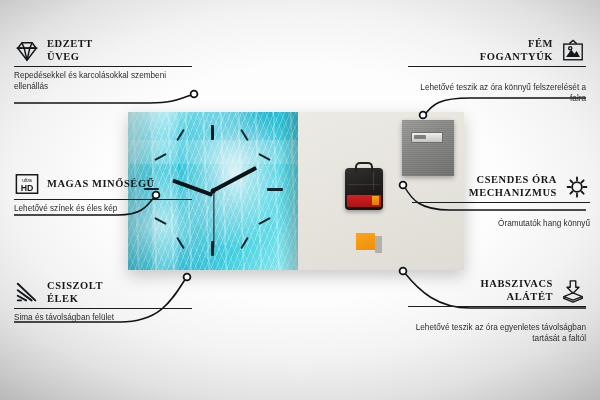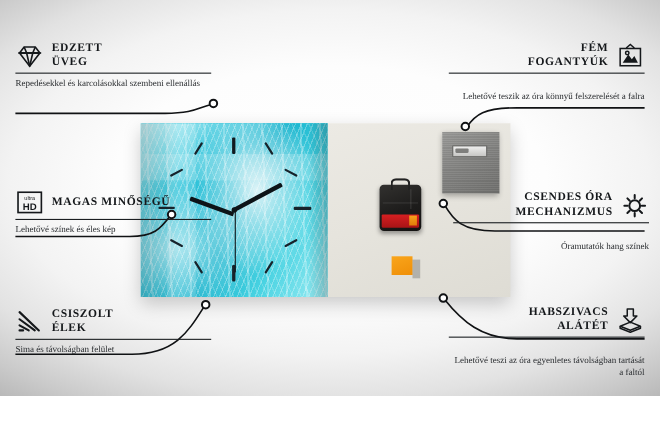--- a/index.html
+++ b/index.html
@@ -2,21 +2,21 @@
 <html><head>
 <meta charset="utf-8">
 <style>
   html,body{margin:0;padding:0;}
   body{
     width:600px;height:400px;overflow:hidden;
     font-family:"Liberation Serif", serif;
     background:#ffffff;
   }
   #stage{
-    position:relative;width:600px;height:360px;
+    position:relative;width:600px;height:400px;
     background:
       radial-gradient(ellipse 78% 70% at 50% 46%, #ffffff 0%, #fdfdfd 42%, #f3f3f3 62%, #e2e2e2 78%, #c9c9c9 92%, #b9b9b9 100%);
   }
 
   
   #product{
     position:absolute;left:128px;top:112px;width:336px;height:158px;
     display:flex;
     box-shadow:0 6px 16px rgba(0,0,0,0.22);
   }
@@ -118,21 +118,21 @@
   .callout .head{display:flex;align-items:center;gap:7px;}
   .callout.right .head{justify-content:flex-end;}
   .callout .titles{
     font-family:"Liberation Serif", serif;
     font-size:10.5px;line-height:12.5px;font-weight:700;color:#15181b;
     letter-spacing:.55px;text-transform:uppercase;
   }
   .callout.right .titles{text-align:right;}
   .rule{height:1.4px;background:#1b1e21;margin:3px 0 4px 0;}
   .sub{
-    font-family:Liberation Serif, serif;
+    font-family:Liberation Sans, sans-serif;
     font-size:8.2px;line-height:10.2px;color:#2a2d30;
   }
   .callout.right .sub{text-align:right;margin-top:16px;}
   .ico{width:26px;height:24px;flex:0 0 26px;display:block;}
   .ico svg{display:block;width:100%;height:100%;}
 
   #c1{left:14px;top:38px;}
   #c2{left:14px;top:172px;}
   #c3{left:14px;top:280px;}
   #c4{right:14px;top:38px;}
@@ -305,36 +305,36 @@
             <g fill="none" stroke="#15181b" stroke-width="2" stroke-linecap="round">
           <path d="M14 2.5 v3.2 M14 20.3 v3.2 M3.8 13 h3.2 M21 13 h3.2
                    M6.8 5.8 l2.3 2.3 M18.9 17.9 l2.3 2.3
                    M21.2 5.8 l-2.3 2.3 M9.1 17.9 l-2.3 2.3"></path>
           <circle cx="14" cy="13" r="5.3"></circle>
         </g>
           </svg>
       </span>
     </div>
     <div class="rule"></div>
-    <div class="sub">Óramutatók hang színek</div>
+    <div class="sub">Óramutatók hang könnyű</div>
   </div>
 
   <div class="callout right" id="c6">
     <div class="head">
       <div class="titles">
         <div>HABSZIVACS</div>
         <div>ALÁTÉT</div>
       </div>
       <span class="ico">
         <svg viewBox="0 0 28 26">
             <g fill="none" stroke="#15181b" stroke-width="1.5" stroke-linejoin="round">
           <path d="M11 2 h6 v7 h3.5 L14 15.5 L7.5 9 H11 Z"></path>
           <path d="M14 15 L24 19 L14 23 L4 19 Z"></path>
           <path d="M4 19 v2 L14 25 L24 21 v-2"></path>
         </g>
           </svg>
       </span>
     </div>
     <div class="rule"></div>
-    <div class="sub">Lehetővé teszi az óra egyenletes távolságban tartását a faltól</div>
+    <div class="sub">Lehetővé teszik az óra egyenletes távolságban tartását a faltól</div>
   </div>
 
 </div>
 
 </body></html>

